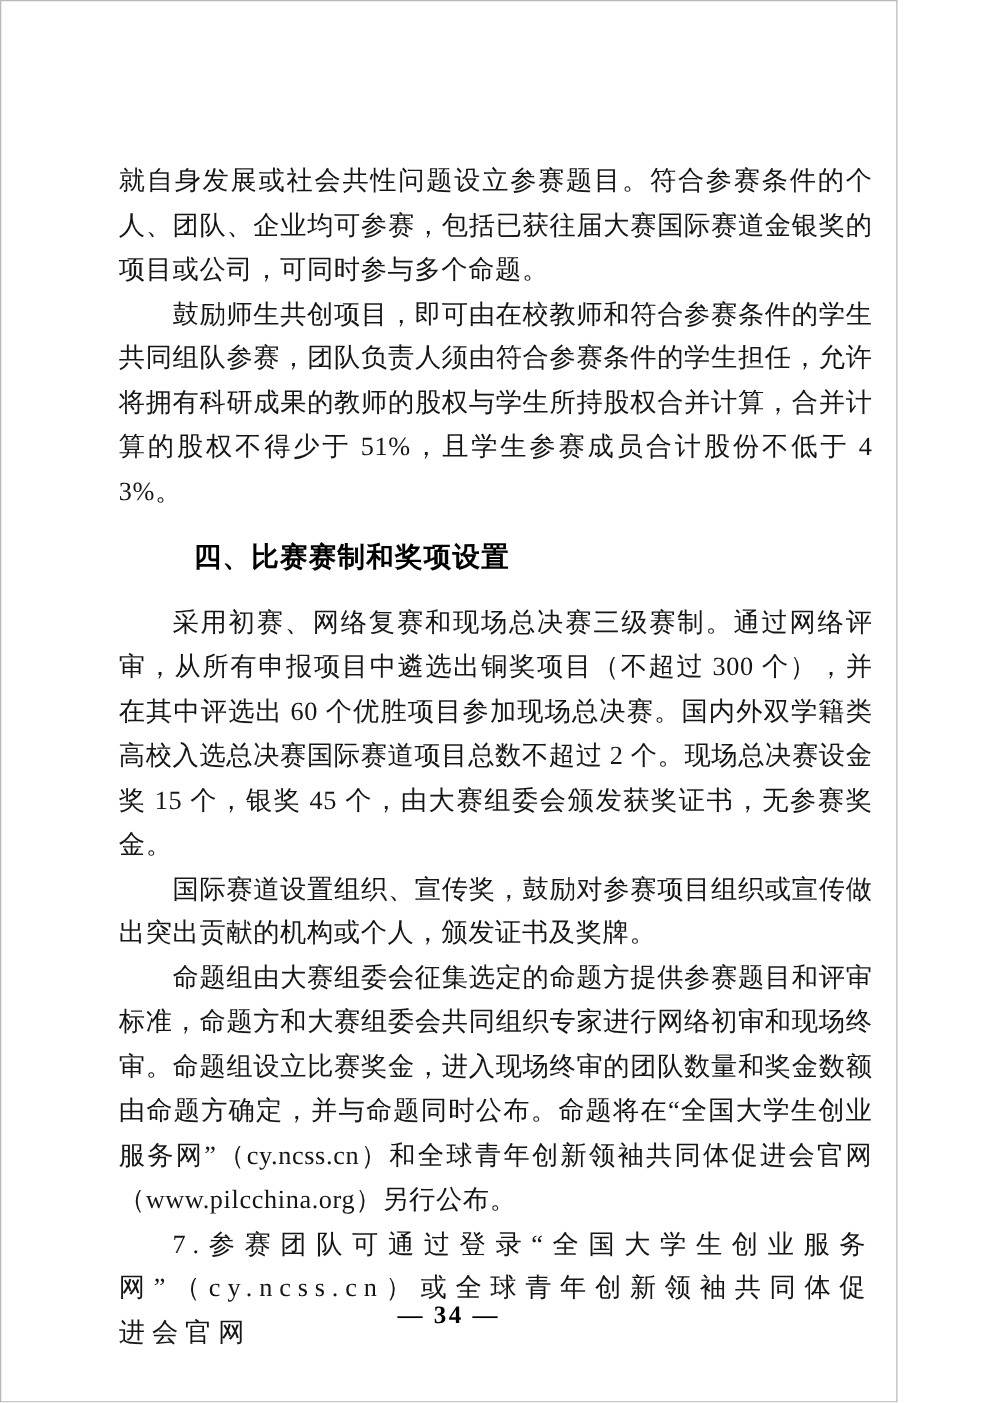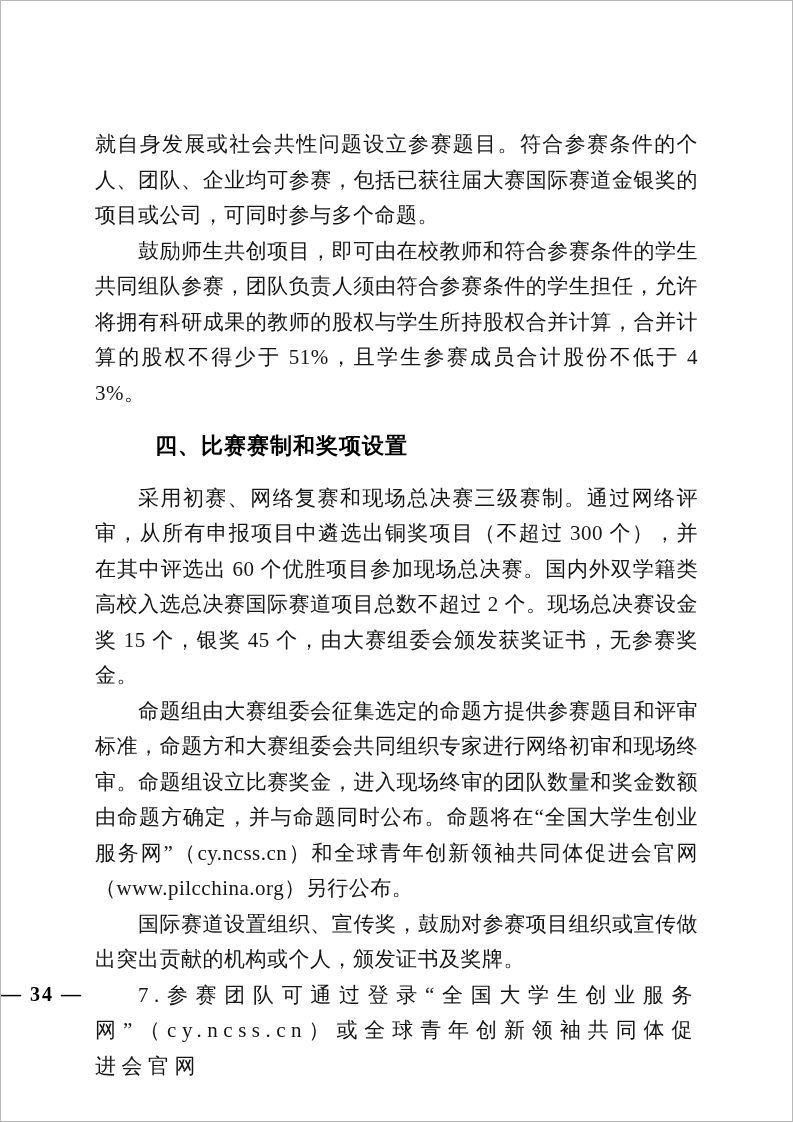--- a/index.html
+++ b/index.html
@@ -2,21 +2,21 @@
 <html><head>
 <meta charset="utf-8">
 <style>
   html, body {
     margin: 0;
     padding: 0;
     background: #ffffff;
   }
   .page {
     position: relative;
-    width: 793px;
+    width: 718px;
     height: 1122px;
     background: #ffffff;
     border: 1px solid #b8b8b8;
     box-sizing: border-box;
     overflow: hidden;
     font-family: "Liberation Serif", serif;
     padding-left: 25px;
   }
   .doc-body {
     position: absolute;
@@ -47,39 +47,40 @@
     font-weight: 700;
     color: #000000;
     text-indent: 43px;
     letter-spacing: 1px;
     font-family: "Liberation Sans", sans-serif;
   }
   .footer {
     position: absolute;
     left: 0;
     right: 0;
-    top: 982px;
+    top: 1040px;
+    text-align: center;
   }
   .footer .pageno {
     font-size: 20px;
     font-weight: 700;
     letter-spacing: 2px;
     color: #000000;
     font-family: "Liberation Serif", serif;
   }
 </style>
 </head>
 <body>
 
 <div class="page">
   <div class="doc-body" id="doc-body">
       <p class="paragraph">就自身发展或社会共性问题设立参赛题目。符合参赛条件的个人、团队、企业均可参赛，包括已获往届大赛国际赛道金银奖的项目或公司，可同时参与多个命题。</p>
       <p class="paragraph indent">鼓励师生共创项目，即可由在校教师和符合参赛条件的学生共同组队参赛，团队负责人须由符合参赛条件的学生担任，允许将拥有科研成果的教师的股权与学生所持股权合并计算，合并计算的股权不得少于 51%，且学生参赛成员合计股份不低于 43%。</p>
       <h2 class="heading indent">四、比赛赛制和奖项设置</h2>
       <p class="paragraph indent">采用初赛、网络复赛和现场总决赛三级赛制。通过网络评审，从所有申报项目中遴选出铜奖项目（不超过 300 个），并在其中评选出 60 个优胜项目参加现场总决赛。国内外双学籍类高校入选总决赛国际赛道项目总数不超过 2 个。现场总决赛设金奖 15 个，银奖 45 个，由大赛组委会颁发获奖证书，无参赛奖金。</p>
+      <p class="paragraph indent">国际赛道设置组织、宣传奖，鼓励对参赛项目组织或宣传做出突出贡献的机构或个人，颁发证书及奖牌。</p>
       <p class="paragraph indent">命题组由大赛组委会征集选定的命题方提供参赛题目和评审标准，命题方和大赛组委会共同组织专家进行网络初审和现场终审。命题组设立比赛奖金，进入现场终审的团队数量和奖金数额由命题方确定，并与命题同时公布。命题将在“全国大学生创业服务网”（cy.ncss.cn）和全球青年创新领袖共同体促进会官网（www.pilcchina.org）另行公布。</p>
-      <p class="paragraph indent">国际赛道设置组织、宣传奖，鼓励对参赛项目组织或宣传做出突出贡献的机构或个人，颁发证书及奖牌。</p>
       <p class="paragraph indent spread">7.参赛团队可通过登录“全国大学生创业服务网”（cy.ncss.cn）或全球青年创新领袖共同体促进会官网</p>
     </div>
   <div class="footer">
     <span class="pageno">— 34 —</span>
   </div>
 </div>
 
 </body></html>

